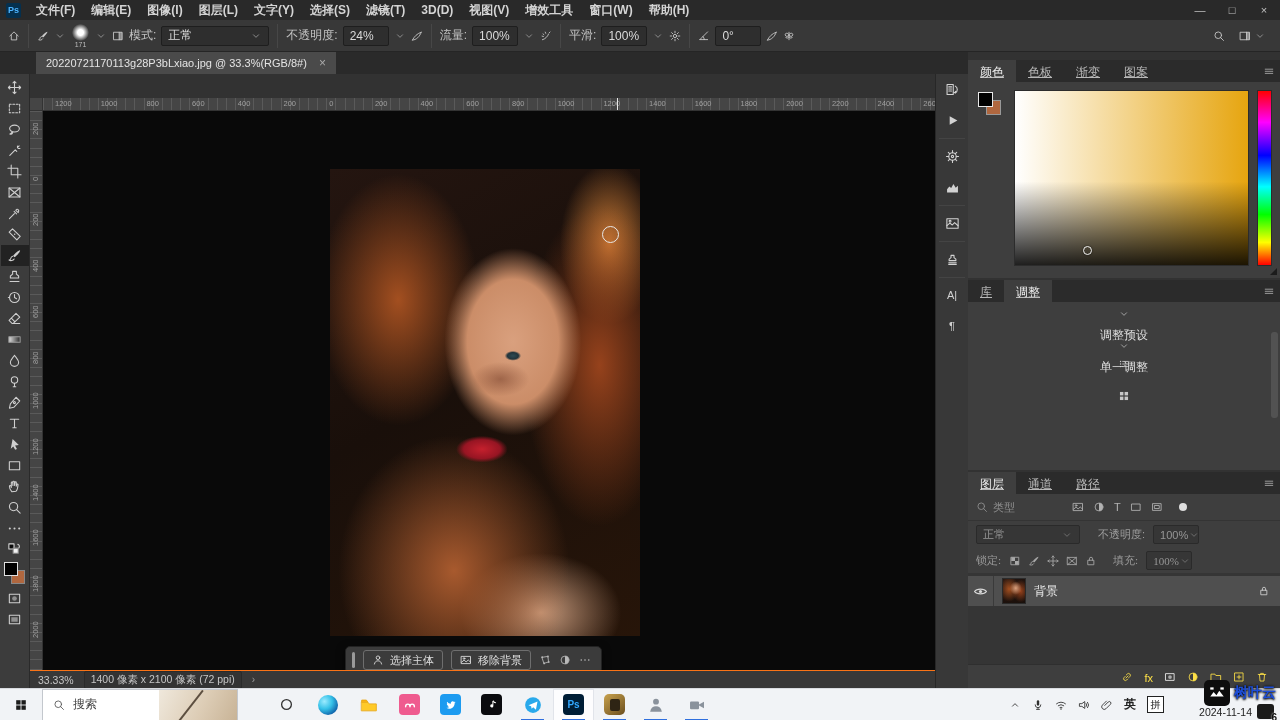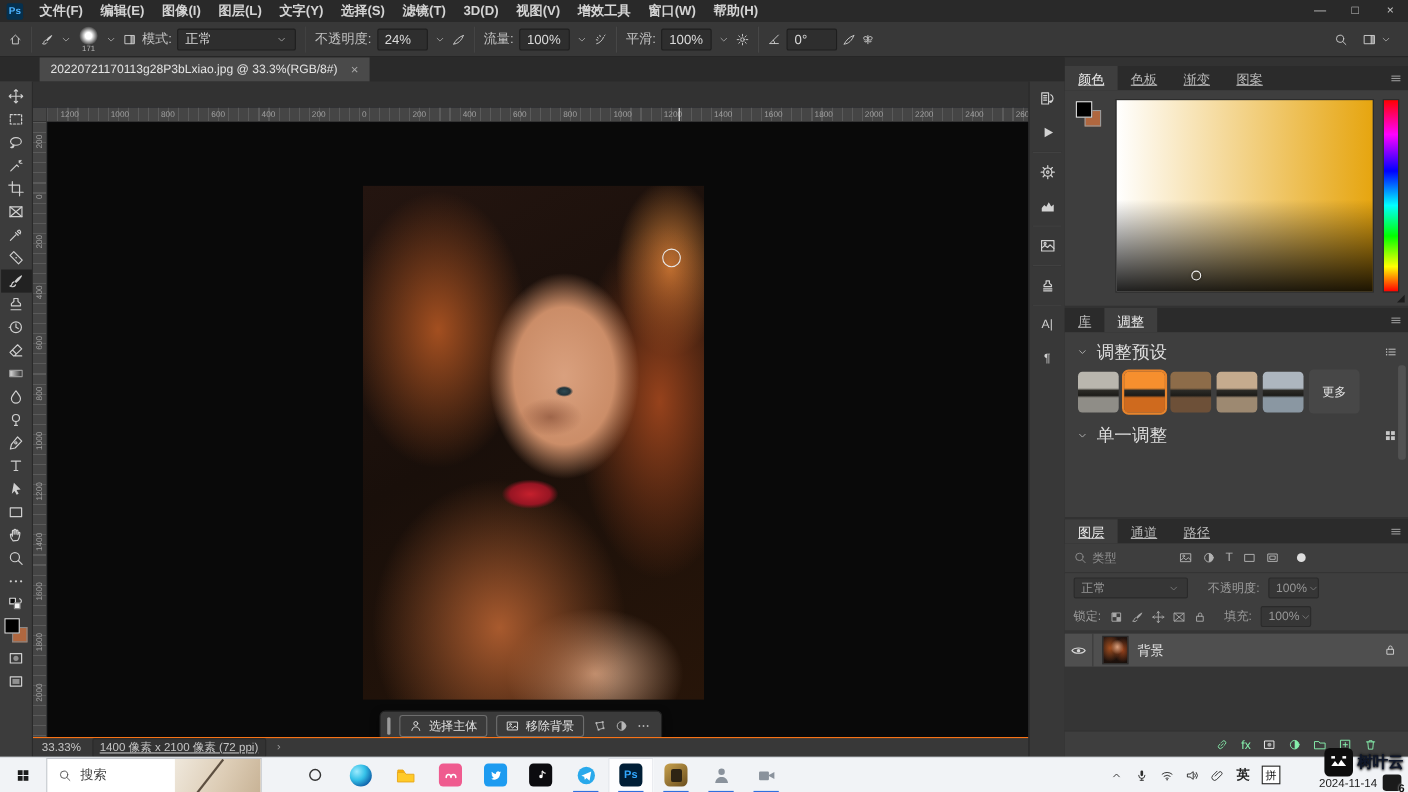--- a/index.html
+++ b/index.html
@@ -65,21 +65,21 @@
       radial-gradient(110px 230px at 87% 42%, #96421c 0%, rgba(120,54,22,0) 70%),
       radial-gradient(70px 115px at 90% 16%, #cc7c36 0%, rgba(180,105,45,0) 70%),
       radial-gradient(175px 205px at 40% 86%, #a85a2e 0%, rgba(150,80,40,0) 66%),
       radial-gradient(115px 85px at 68% 95%, #c79a7c 0%, rgba(180,140,110,0) 70%),
       linear-gradient(150deg,#241510 0%,#190f0a 45%,#271509 100%);}
   #cursor-ring{position:absolute;left:559px;top:115px;width:17px;height:17px;border:1px solid #e8e8e8;border-radius:50%;}
   #ctxbar{position:absolute;left:302px;top:535px;height:28px;background:#3b3b3b;border:1px solid #222;border-radius:5px;box-shadow:0 3px 8px rgba(0,0,0,.5);display:flex;align-items:center;gap:8px;padding:0 10px 0 6px;color:#d6d6d6;}
   .ctx-handle{width:3px;height:16px;background:#9a9a9a;border-radius:2px;}
   .ctx-btn{display:flex;align-items:center;gap:6px;border:1px solid #6e6e6e;border-radius:3px;height:20px;padding:0 8px;font-size:11px;color:#e0e0e0;white-space:nowrap;}
   #statusbar{position:absolute;left:0;right:0;bottom:0;height:18px;background:#383838;border-top:1px solid #f97316;display:flex;align-items:center;font-size:10.5px;color:#c6c6c6;gap:10px;padding-left:8px;}
-  .dims-box{border:1px solid #2a2a2a;background:#333;padding:1px 6px;border-radius:2px;display:flex;align-items:center;gap:8px;text-decoration:underline;}
+  .dims-box{border:1px solid #2a2a2a;background:#333;padding:1px 6px;border-radius:2px;display:flex;align-items:center;gap:8px;}
   .status-chev{color:#9a9a9a;font-size:10px;}
 
   
   #dock{position:absolute;top:74px;left:935px;width:33px;bottom:32px;background:#383838;border-left:1px solid #272727;z-index:5;}
   .dock-cell{height:31px;display:flex;align-items:center;justify-content:center;color:#d2d2d2;}
   .dock-sep{height:1px;background:#2b2b2b;border-bottom:1px solid #444;margin:2px 3px;}
 
   
   #rightcol{position:absolute;top:52px;left:968px;right:0;bottom:32px;background:#323232;display:flex;flex-direction:column;z-index:5;}
   .panel-tabs{height:22px;background:#2b2b2b;display:flex;align-items:stretch;color:#b8b8b8;font-size:12px;position:relative;flex:0 0 auto;text-decoration:underline;}
@@ -95,69 +95,69 @@
   .cbg{position:absolute;left:10px;top:10px;width:15px;height:15px;background:#b0673f;border:1px solid #999;}
   #gradbox{flex:1;position:relative;border:1px solid #2c2c2c;
     background:linear-gradient(to top, rgba(0,0,0,.88) 0%, rgba(0,0,0,0) 48%),linear-gradient(to right,#ffffff,#e6a50f);}
   #gradmarker{position:absolute;left:29%;top:89%;width:9px;height:9px;border:1px solid #f2f2f2;border-radius:50%;box-shadow:0 0 2px rgba(0,0,0,.6);}
   #huebar{width:15px;flex:0 0 auto;border:1px solid #2c2c2c;
     background:linear-gradient(to bottom,#ff0000,#ff00ff 18%,#0000ff 37%,#00ffff 55%,#00ff00 71%,#ffff00 87%,#ff0000);}
   .grip{position:absolute;right:3px;bottom:3px;width:0;height:0;border-left:7px solid transparent;border-bottom:7px solid #1c1c1c;}
 
   #adjwrap{margin-top:2px;}
   #adjbody{height:168px;padding:6px 10px;overflow:hidden;}
-  .sec-row{display:flex;align-items:center;gap:7px;height:24px;color:#dedede;font-size:16px;}
+  .sec-row{display:flex;align-items:center;gap:7px;height:24px;color:#dedede;font-size:12px;flex-direction:column;}
   .sec-spacer{flex:1;}
   #presets{display:flex;gap:5px;margin:4px 0 2px 2px;align-items:center;}
   .preset{width:37px;height:37px;border-radius:4px;flex:0 0 auto;}
   .preset.sel{outline:2px solid #e8842c;outline-offset:0;}
   .more-btn{width:46px;height:40px;background:#474747;border-radius:4px;color:#e2e2e2;font-size:11px;display:flex;align-items:center;justify-content:center;}
   .adj-item{display:flex;align-items:center;gap:10px;height:27px;color:#dcdcdc;font-size:12px;padding-left:6px;}
   #adjscroll{position:absolute;right:2px;top:30px;width:7px;height:86px;background:#5a5a5a;border-radius:3px;opacity:.75;}
 
   #layerswrap{margin-top:2px;flex:1;display:flex;flex-direction:column;}
   #layersbody{flex:1;display:flex;flex-direction:column;}
   .lrow{display:flex;align-items:center;gap:8px;padding:0 8px;color:#9c9c9c;font-size:11px;flex:0 0 auto;}
   #filter-row{height:27px;border-bottom:1px solid #343434;}
   .ftype{display:flex;align-items:center;gap:5px;width:86px;color:#8f8f8f;}
   .fics{display:flex;align-items:center;gap:9px;color:#b2b2b2;margin-left:2px;}
   .fdot{width:8px;height:8px;border-radius:50%;background:#dedede;margin-left:8px;}
   #blend-row{height:27px;}
   .sel-box{background:#363636;border:1px solid #2a2a2a;border-radius:2px;height:19px;display:flex;align-items:center;justify-content:space-between;padding:0 6px;color:#969696;}
   .sb108{width:104px;}
   .sb48{width:46px;}
-  #lock-row{height:25px;}
+  #lock-row{height:25px;font-family:Liberation Serif, serif;}
   .lock-ics{display:flex;align-items:center;gap:7px;color:#a8a8a8;}
   #layer-list{flex:1;background:#353535;padding-top:3px;}
   .layer-row{height:30px;background:#4f4f4f;display:flex;align-items:center;}
   .eye-cell{width:26px;height:30px;display:flex;align-items:center;justify-content:center;color:#d8d8d8;border-right:1px solid #3a3a3a;}
   .layer-thumb{width:24px;height:26px;margin:0 8px;border:1px solid #2a2a2a;
     background:radial-gradient(8px 9px at 58% 38%,#d9a07e 0%,rgba(217,160,126,0) 75%),radial-gradient(14px 18px at 28% 42%,#a34f20 0%,rgba(163,79,32,0) 70%),radial-gradient(12px 16px at 80% 50%,#96421c 0%,rgba(150,66,28,0) 70%),linear-gradient(150deg,#241510,#1a100b);}
   .layer-name{color:#e6e6e6;font-size:12px;flex:1;}
   .layer-lock{color:#cfcfcf;margin-right:10px;}
-  #layer-actions{height:24px;border-top:1px solid #2f2f2f;display:flex;align-items:center;justify-content:flex-end;gap:11px;padding-right:28px;color:#86efac;flex:0 0 auto;}
+  #layer-actions{height:24px;border-top:1px solid #2f2f2f;display:flex;align-items:center;justify-content:flex-end;gap:11px;padding-right:12px;color:#fde047;flex:0 0 auto;}
   .la-bright{color:#f0f0f0;}
 
   
   #taskbar{position:absolute;left:0;right:0;bottom:0;height:32px;background:#f1f3f6;border-top:1px solid #d8dbe0;display:flex;align-items:center;z-index:40;}
   .tb-win{width:42px;height:32px;display:flex;align-items:center;justify-content:center;}
   #tb-search{width:196px;height:32px;background:#ffffff;border:1px solid #c3c7cd;display:flex;align-items:center;gap:8px;padding-left:10px;color:#444;font-size:12px;position:relative;overflow:hidden;}
   #tb-search .simg{position:absolute;right:0;top:0;width:78px;height:30px;background:linear-gradient(115deg,#efe8dc 0%,#ddcdb6 55%,#c8b396 100%);}
   #tb-search .simg::after{content:"";position:absolute;left:30px;top:-4px;width:2px;height:42px;background:#5d4f40;transform:rotate(38deg);}
   .tb-app{width:41px;height:32px;display:flex;align-items:center;justify-content:center;position:relative;flex:0 0 auto;}
   .tb-app.active{background:#fdfdfe;box-shadow:inset 0 0 0 1px #e1e4ea;}
   .tb-app.running::after{content:"";position:absolute;left:9px;right:9px;bottom:0;height:2px;background:#2f6fde;}
   .sq{width:21px;height:21px;border-radius:4px;display:flex;align-items:center;justify-content:center;font-weight:bold;}
   #tb-tray{margin-left:auto;display:flex;align-items:center;gap:11px;color:#2b2b2b;padding-right:116px;}
   .tray-ime{font-size:12px;font-weight:bold;color:#222;}
   .tray-pin{width:17px;height:17px;background:#ffffff;border:1.5px solid #222;font-size:10px;display:flex;align-items:center;justify-content:center;color:#111;}
   #watermark{position:absolute;right:0;bottom:0;width:112px;height:36px;z-index:50;}
   .wm-row1{position:absolute;right:4px;top:-4px;display:flex;align-items:center;gap:4px;}
   .wm-logo{width:26px;height:26px;background:#0d0d0d;border-radius:5px;display:flex;align-items:center;justify-content:center;}
-  .wm-label{color:#0f172a;font-size:14px;font-weight:bold;text-shadow:0 0 3px #000,0 1px 2px #000;}
+  .wm-label{color:#1d4ed8;font-size:14px;font-weight:bold;text-shadow:0 0 3px #000,0 1px 2px #000;}
   .wm-row2{position:absolute;right:6px;bottom:1px;display:flex;align-items:center;gap:5px;margin-top:24px;}
   .wm-date{font-size:10.5px;color:#1c1c1c;}
   .wm-badge{position:relative;width:17px;height:15px;background:#1a1a1a;border-radius:3px;}
   .wm-badge span{position:absolute;right:-3px;bottom:-4px;color:#111;font-size:10px;font-weight:bold;text-shadow:0 0 2px #fff;}
 </style>
 </head>
 <body>
 
 <div id="menubar">
   <div class="ps-logo">Ps</div>
@@ -664,28 +664,20 @@
         <span class="sec-spacer"></span>
         <span style="color:#c8c8c8;">
             <svg viewBox="0 0 16 16" class="ic ic12">
               <path d="M6.2 4.6h7.6M6.2 8h7.6M6.2 11.4h7.6"></path>
               <circle cx="3.4" cy="4.6" r=".9" fill="currentColor" stroke="none"></circle>
               <circle cx="3.4" cy="8" r=".9" fill="currentColor" stroke="none"></circle>
               <circle cx="3.4" cy="11.4" r=".9" fill="currentColor" stroke="none"></circle>
             </svg>
           </span>
       </div>
-      <div id="presets">
-          <div class="preset" style="background: linear-gradient(rgb(185, 182, 174) 0%, rgb(185, 182, 174) 40%, rgb(43, 42, 38) 46%, rgb(29, 28, 25) 58%, rgb(143, 141, 135) 64%, rgb(143, 141, 135) 100%);"></div>
-          <div class="preset sel" style="background: linear-gradient(rgb(246, 143, 46) 0%, rgb(246, 143, 46) 40%, rgb(43, 42, 38) 46%, rgb(29, 28, 25) 58%, rgb(207, 106, 30) 64%, rgb(207, 106, 30) 100%);"></div>
-          <div class="preset" style="background: linear-gradient(rgb(141, 108, 73) 0%, rgb(141, 108, 73) 40%, rgb(43, 42, 38) 46%, rgb(29, 28, 25) 58%, rgb(109, 80, 56) 64%, rgb(109, 80, 56) 100%);"></div>
-          <div class="preset" style="background: linear-gradient(rgb(197, 171, 142) 0%, rgb(197, 171, 142) 40%, rgb(43, 42, 38) 46%, rgb(29, 28, 25) 58%, rgb(157, 137, 113) 64%, rgb(157, 137, 113) 100%);"></div>
-          <div class="preset" style="background: linear-gradient(rgb(173, 182, 191) 0%, rgb(173, 182, 191) 40%, rgb(43, 42, 38) 46%, rgb(29, 28, 25) 58%, rgb(138, 151, 162) 64%, rgb(138, 151, 162) 100%);"></div>
-          <div class="more-btn">更多</div>
-        </div>
       <div class="sec-row" style="margin-top:8px;">
         <span style="color:#b0b0b0;">
             <svg viewBox="0 0 16 16" class="ic ic12">
               <path d="M4.6 6.4L8 9.8l3.4-3.4"></path>
             </svg>
           </span>
         <span>单一调整</span>
         <span class="sec-spacer"></span>
         <span style="color:#c8c8c8;">
             <svg viewBox="0 0 16 16" class="ic ic12">

